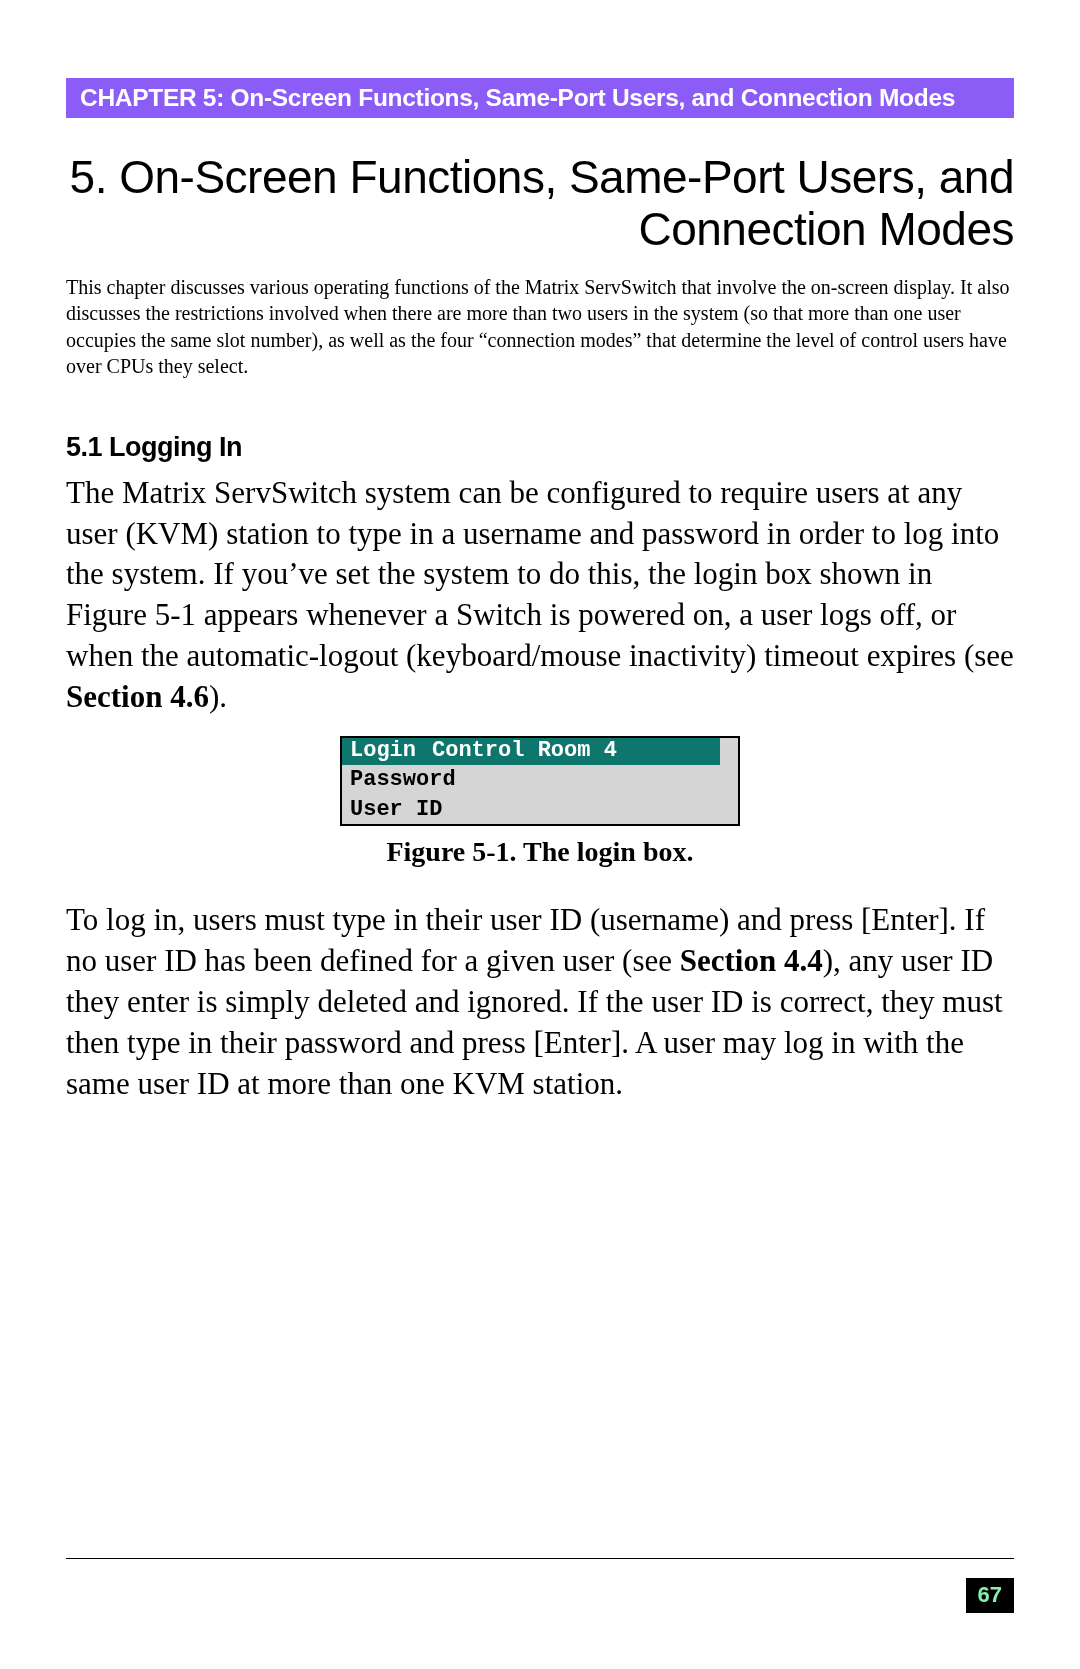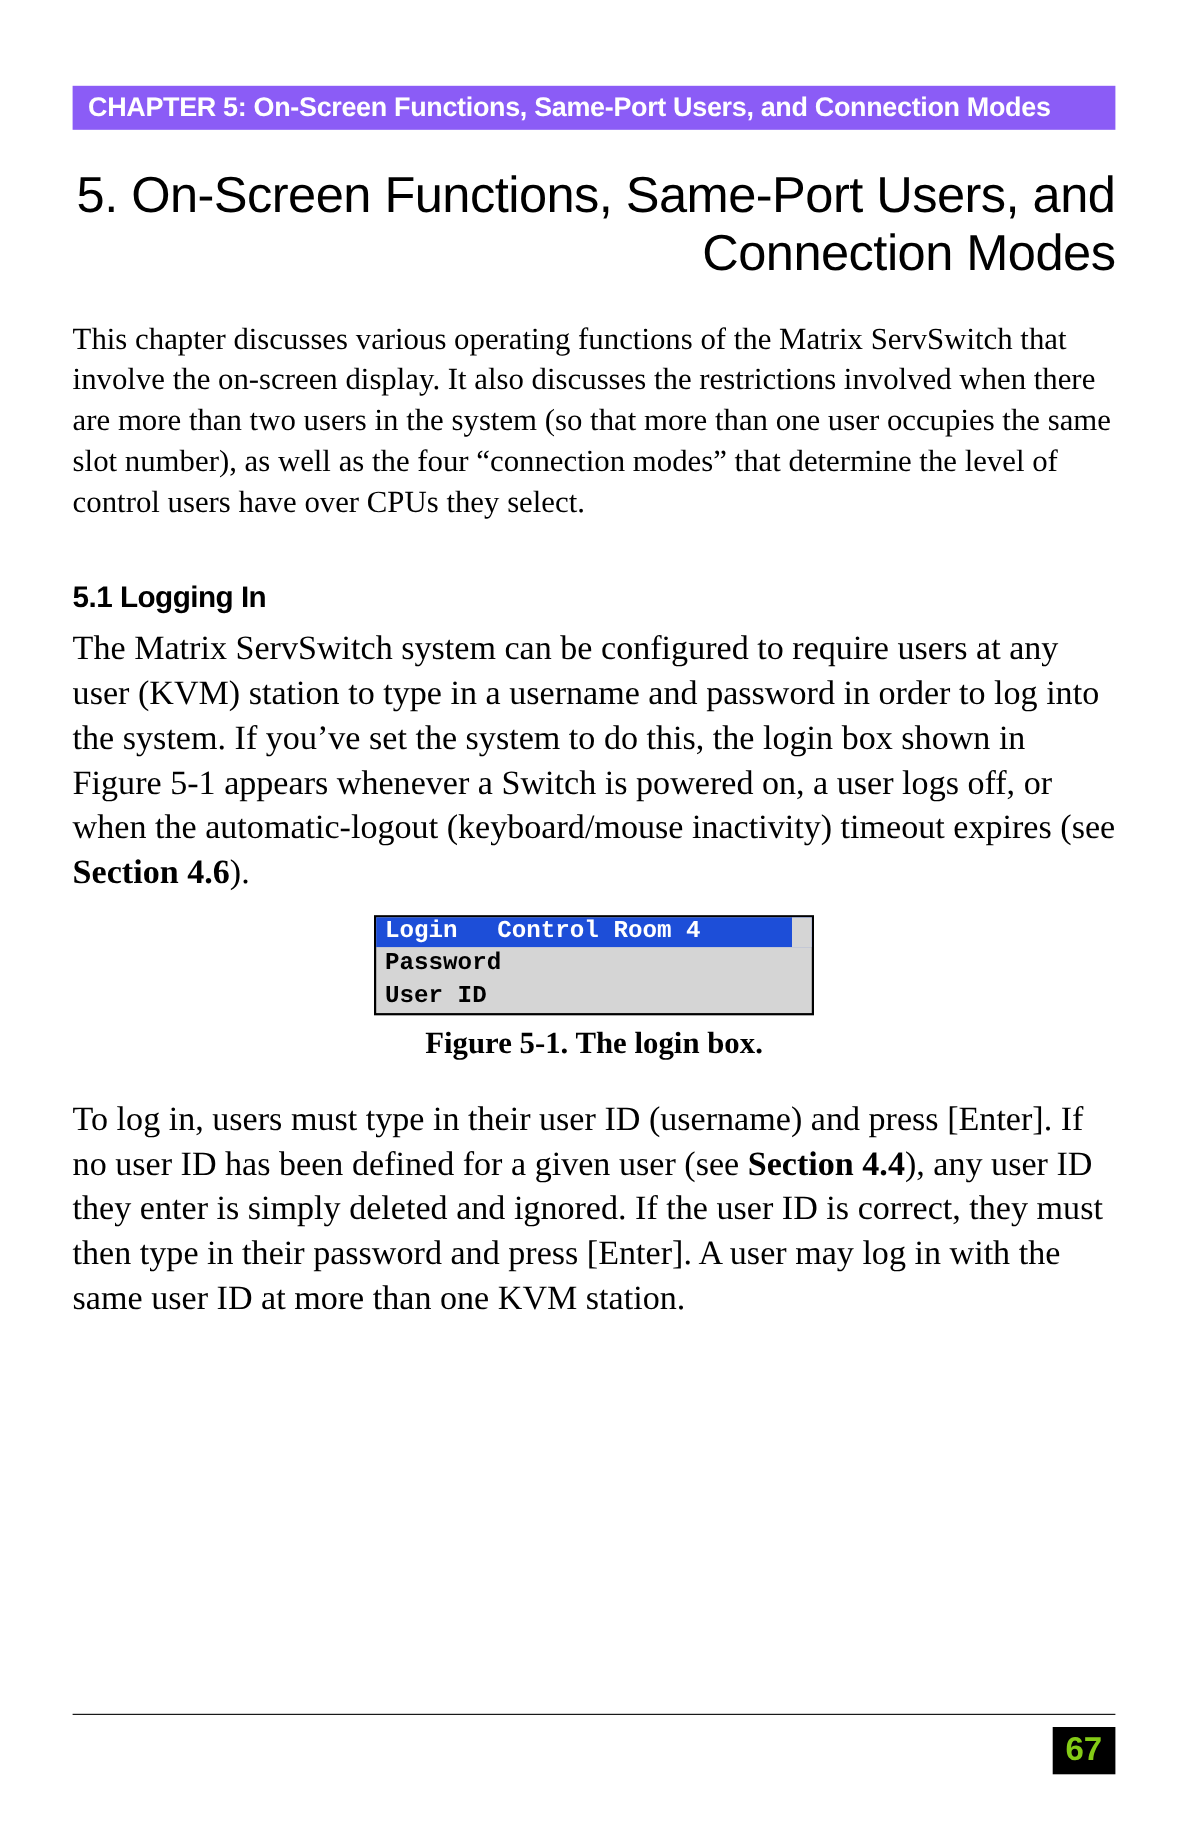--- a/index.html
+++ b/index.html
@@ -28,23 +28,23 @@
     font-weight: 400;
     font-size: 46px;
     text-align: right;
     line-height: 1.12;
     margin-top: 34px;
     letter-spacing: -0.5px;
     font-stretch: condensed;
   }
   .intro-para {
     font-family: "Times New Roman", Times, serif;
-    font-size: 28px;
+    font-size: 20px;
     line-height: 1.32;
-    margin-top: 36px;
+    margin-top: 19px;
     font-feature-settings: "kern";
   }
   .section-heading {
     font-family: Arial, Helvetica, sans-serif;
     font-weight: bold;
     font-size: 27px;
     margin-top: 52px;
     letter-spacing: -0.5px;
   }
   .body-para {
@@ -61,25 +61,25 @@
   }
   .login-box {
     width: 400px;
     border: 2px solid #000;
     background: #d5d5d5;
     font-family: "Courier New", Courier, monospace;
     font-weight: bold;
     font-size: 22px;
   }
   .login-titlebar {
-    background: #1d4ed8;
+    background: #0f766e;
     color: #fff;
     padding: 0 8px 2px 8px;
     display: flex;
-    gap: 36px;
+    gap: 16px;
     position: relative;
   }
   .login-titlebar::after {
     content: "";
     position: absolute;
     right: 0; top: 0;
     width: 18px; height: 100%;
     background: #d5d5d5;
   }
   .login-row {
@@ -97,24 +97,24 @@
     position: absolute;
     left: 66px; right: 66px;
     bottom: 110px;
     border-top: 1px solid #000;
   }
   .page-number-box {
     position: absolute;
     right: 66px;
     bottom: 56px;
     background: #000;
-    color: #84cc16;
+    color: #86efac;
     font-family: Arial, Helvetica, sans-serif;
     font-weight: bold;
-    font-size: 30px;
+    font-size: 22px;
     padding: 4px 12px 5px 12px;
   }
 </style>
 </head>
 <body>
 
 <div class="page">
 
   <div class="chapter-bar">CHAPTER 5: On-Screen Functions, Same-Port Users, and Connection Modes</div>
 

